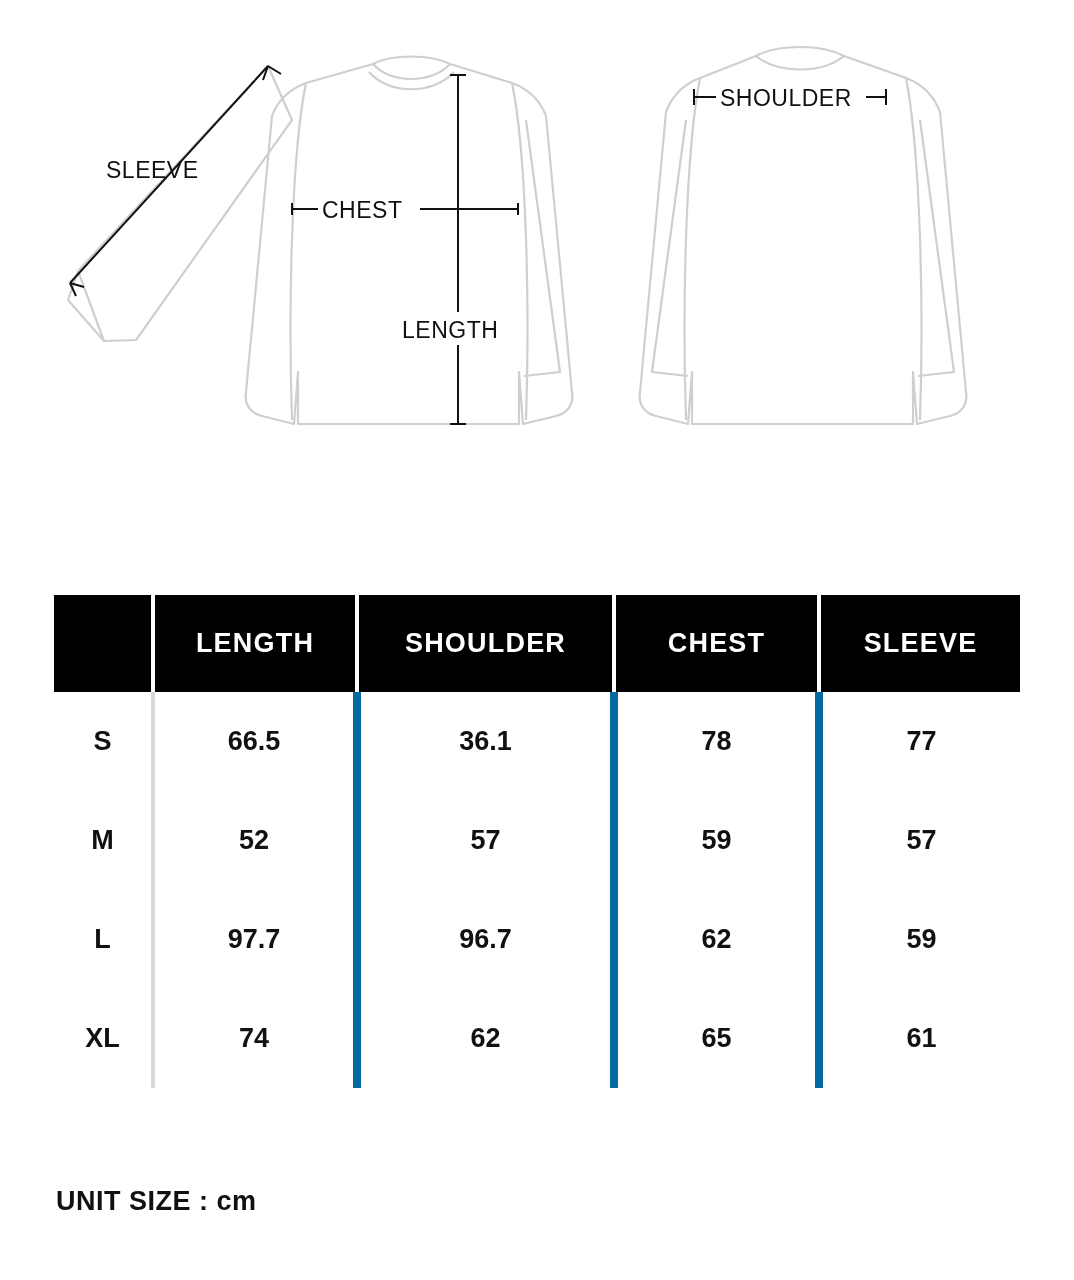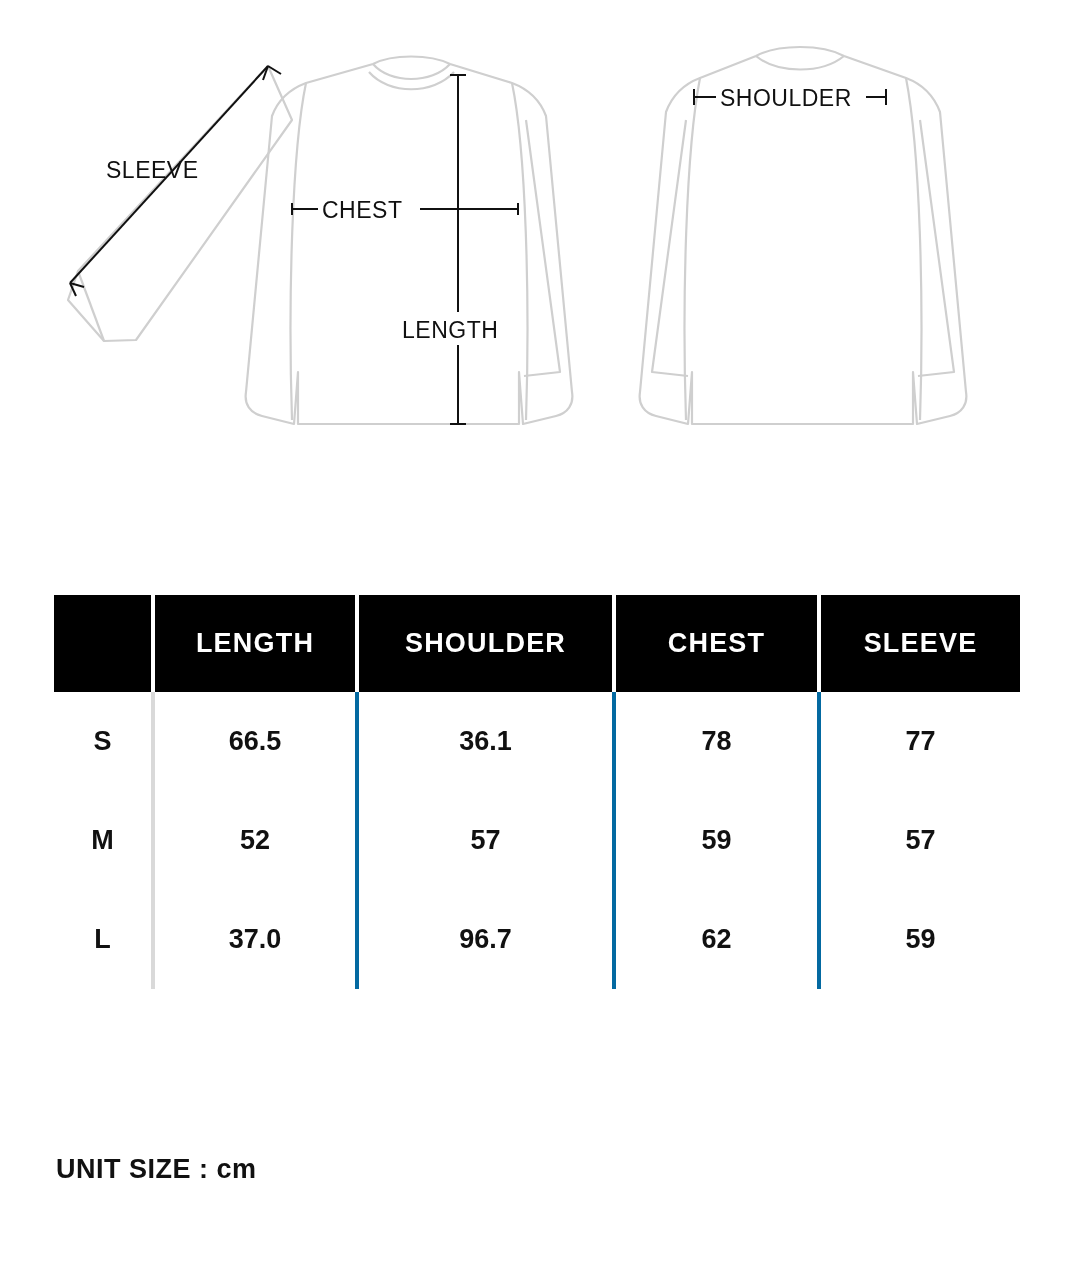--- a/index.html
+++ b/index.html
@@ -72,34 +72,34 @@
   table.size-table thead th:last-child { border-right: none; }
 
   table.size-table tbody td {
     height: 99px;
     text-align: center;
     vertical-align: middle;
     font-family: "Liberation Sans", sans-serif;
     font-weight: bold;
     font-size: 27px;
     color: #111111;
-    border-right: 4px solid #0369a1;
+    border-right: 8px solid #0369a1;
   }
   table.size-table tbody td:last-child { border-right: none; }
   table.size-table tbody td.size-cell {
     border-right: 4px solid #d9d9d9;
   }
   table.size-table tbody tr:last-child td {
     border-bottom: none;
   }
 
   #unit-note {
     position: absolute;
     left: 56px;
-    top: 1154px;
+    top: 1186px;
     font-family: "Liberation Sans", sans-serif;
     font-weight: bold;
     font-size: 27px;
     letter-spacing: 0.5px;
     color: #111111;
   }
 </style>
 </head>
 <body>
 
@@ -237,22 +237,29 @@
       </tr>
       <tr>
         <td class="size-cell">M</td>
         <td>52</td>
         <td>57</td>
         <td>59</td>
         <td>57</td>
       </tr>
       <tr>
         <td class="size-cell">L</td>
-        <td>37.0</td>
+        <td>97.7</td>
         <td>96.7</td>
         <td>62</td>
         <td>59</td>
       </tr>
+      <tr>
+        <td class="size-cell">XL</td>
+        <td>74</td>
+        <td>62</td>
+        <td>65</td>
+        <td>61</td>
+      </tr>
     </tbody>
   </table>
 </div>
 
 <div id="unit-note">UNIT SIZE : cm</div>
 
 </body></html>

